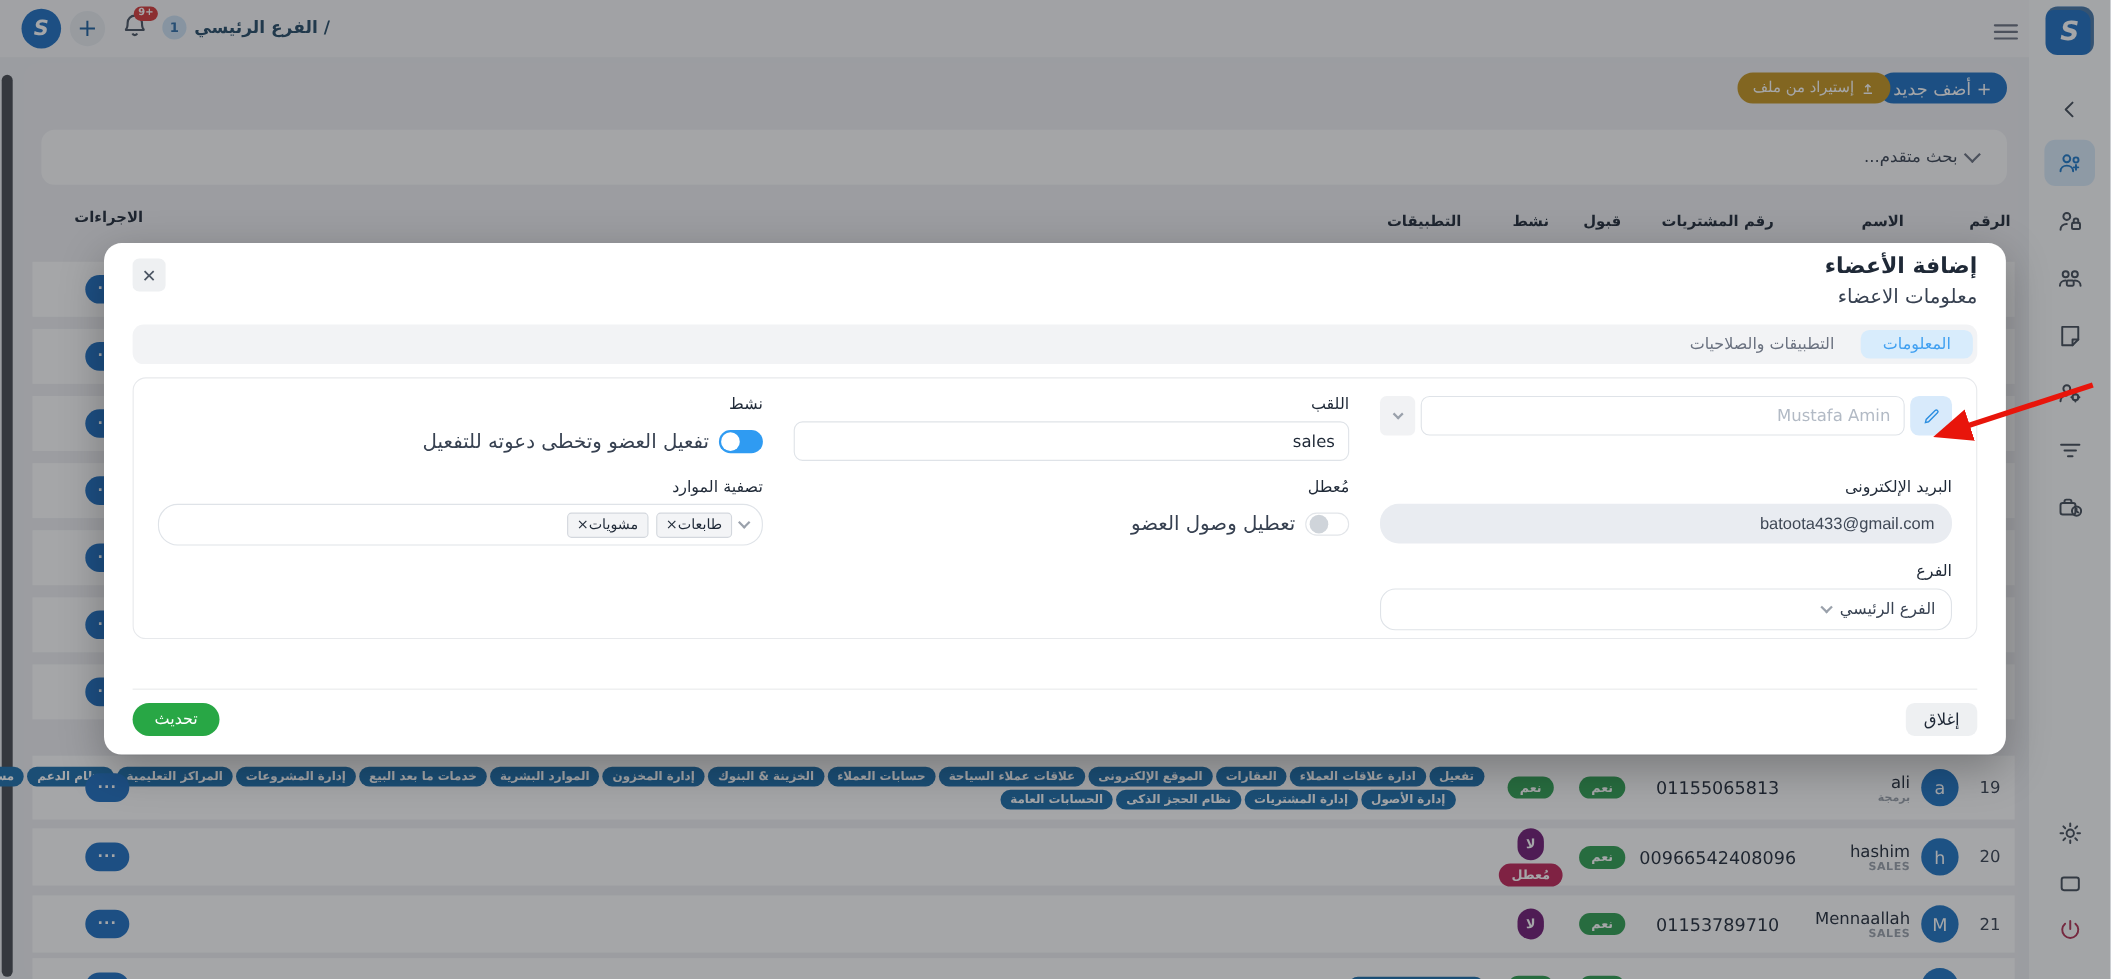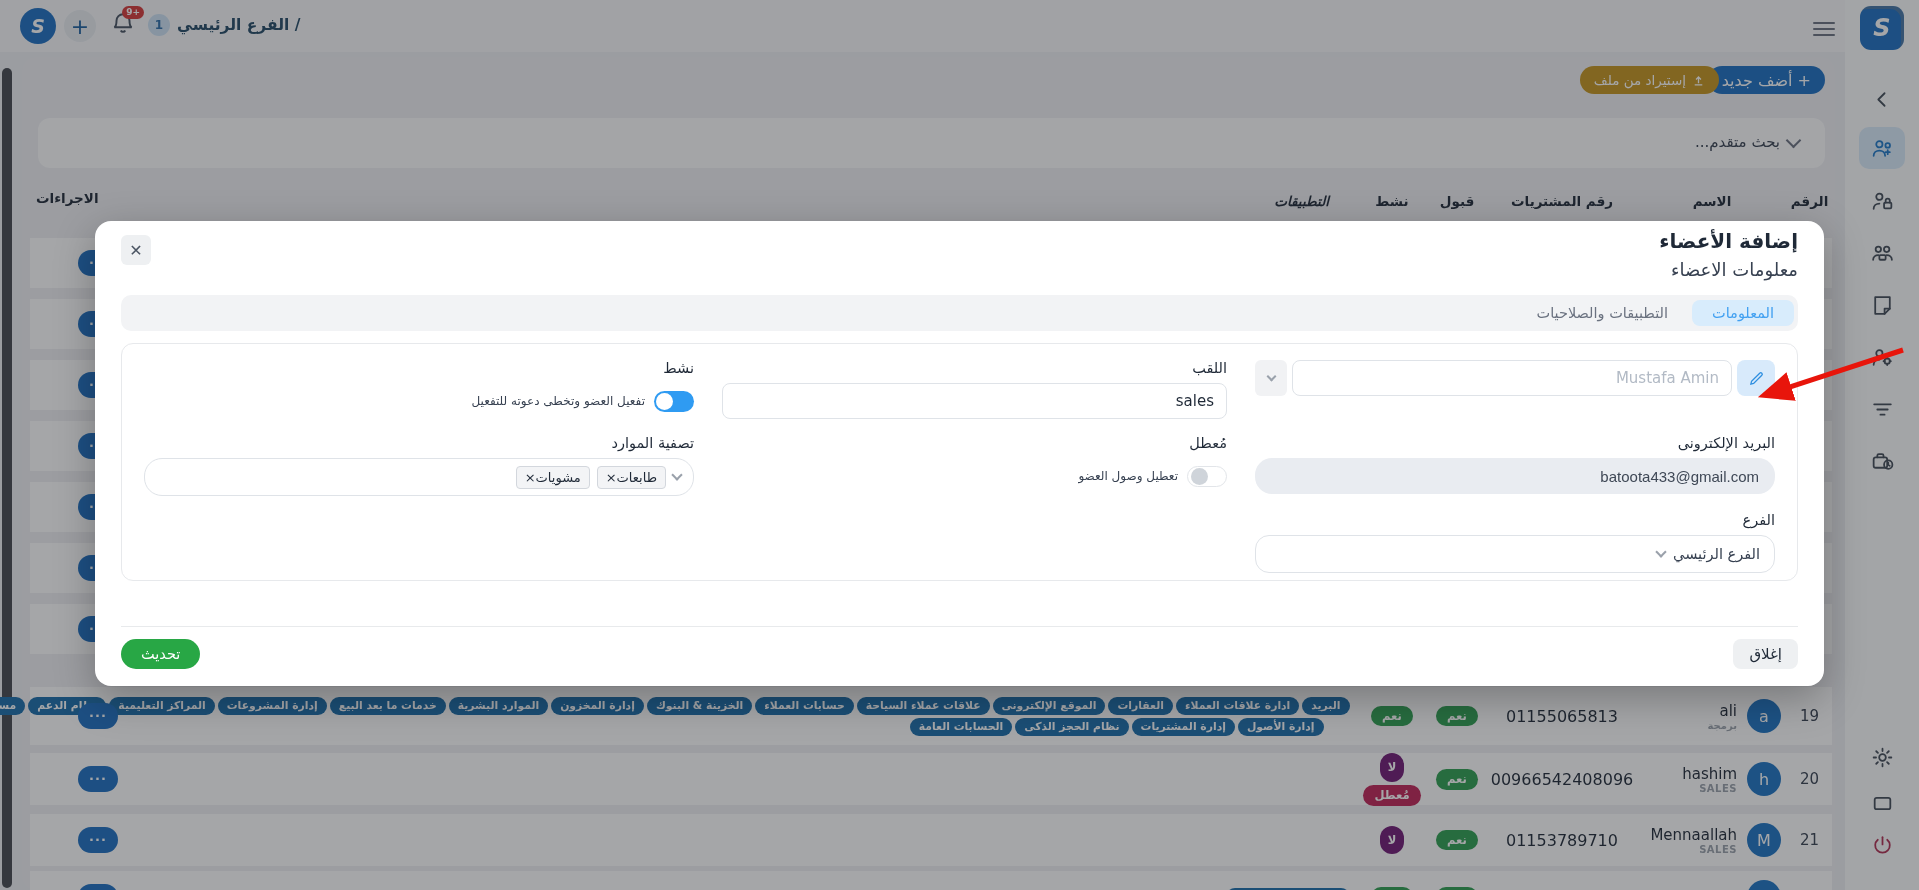--- a/index.html
+++ b/index.html
@@ -47,21 +47,21 @@
   .searchbar { position:absolute; left:38px; right:94px; top:118px; height:50px; background:#fdfdfe; border-radius:12px; z-index:1; }
   .adv-search { position:absolute; right:26px; top:15px; display:flex; align-items:center; gap:8px; color:#374151; font-size:15px; }
   .chev { width:11px; height:11px; border-left:2px solid #6b7280; border-bottom:2px solid #6b7280;
           transform:rotate(-45deg); margin-top:-4px; }
 
   
   .tgrid { display:grid; grid-template-columns:45px 150px 150px 60px 70px 1fr; direction:rtl; align-items:center; }
   .thead { position:absolute; left:30px; width:1802px; top:188px; height:26px; z-index:1; font-size:13.5px;
            font-weight:bold; color:#1f2937; }
   .thead span { text-align:center; }
-  .th-apps { text-align:left !important; padding-left:0; text-align:right !important; padding-left:0; padding-right:0;font-style:italic; }
+  .th-apps { text-align:left !important; padding-left:0; text-align:right !important; padding-left:0; padding-right:0; }
   .th-apps { display:flex; justify-content:flex-start; padding-right:28px; }
   .rows-wrap { position:absolute; left:30px; width:1802px; top:0; height:890px; z-index:1; }
   .row { position:absolute; left:0; width:100%; background:#fff; }
   .dots { position:absolute; left:48px; top:50%; transform:translateY(-50%); width:40px; height:26px; background:#1d6fc1;
           color:#fff; border-radius:999px; display:flex; align-items:center; justify-content:center;
           font-weight:bold; letter-spacing:1px; font-size:13px; line-height:0; padding-bottom:7px; }
   .cell { text-align:center; font-size:15px; color:#333a45; }
   .cell.num { font-size:15px; color:#374151; }
   .namecell { display:flex; align-items:center; justify-content:flex-start; gap:10px; padding-right:6px; }
   .avatar { width:34px; height:34px; border-radius:50%; background:#1d74c4; color:#fff; font-size:16px;
@@ -106,21 +106,21 @@
                 justify-content:center; flex:none; }
   .pencil-btn svg { width:17px; height:17px; stroke:#2e8fe0; fill:none; stroke-width:1.8; }
   .dd-box { width:32px; height:36px; background:#f1f2f4; border-radius:6px; display:flex; align-items:center;
             justify-content:center; flex:none; }
   .dd-box .chev { width:7px; height:7px; border-color:#9aa1ab; }
   .toggle-row { display:flex; align-items:center; gap:9px; height:36px; }
   .tg { width:40px; height:21px; border-radius:11px; position:relative; flex:none; }
   .tg .knob { position:absolute; top:2px; width:17px; height:17px; border-radius:50%; }
   .tg.on { background:#2f9bf2; } .tg.on .knob { left:2px; background:#fff; }
   .tg.off { background:#fff; border:1px solid #e2e5e9; } .tg.off .knob { left:3px; top:1.5px; background:#cfd4da; }
-  .tglabel { font-size:12px; color:#374151; }
+  .tglabel { font-size:18px; color:#374151; }
   .inp-dis { width:100%; height:36px; background:#e9ecf1; border:none; border-radius:17px; font-size:15px;
              color:#3f4856; text-align:right; padding:0 16px; }
   .tagsbox { width:100%; height:38px; border:1px solid #dfe3e8; border-radius:18px; display:flex; align-items:center;
              gap:7px; padding:0 12px; }
   .tagsbox .chev { width:8px; height:8px; border-color:#9aa1ab; }
   .tag { border:1px solid #d3d7dd; background:#f3f4f6; border-radius:4px; font-size:13px; color:#1f2937; padding:3px 8px; }
   .selectbox { width:100%; height:38px; border:1px solid #dfe3e8; border-radius:14px; display:flex; align-items:center;
                gap:8px; padding:0 14px; font-size:14.5px; color:#374151;margin-left:31px; }
   .selectbox .chev { width:8px; height:8px; border-color:#9aa1ab; }
   .m-divider { position:absolute; left:26px; right:26px; top:405px; border-top:1px solid #e8eaec; }
@@ -250,21 +250,21 @@
 </div>
 
 <div class="thead tgrid">
   <span>الرقم</span>
   <span>الاسم</span>
   <span>رقم المشتريات</span>
   <span>قبول</span>
   <span>نشط</span>
   <span class="th-apps">التطبيقات</span>
 </div>
-<div class="abs" style="left:36px; top:190px; z-index:1; font-size:13.5px; font-weight:bold; color:#1f2937;">الاجراءات</div>
+<div class="abs" style="left:68px; top:190px; z-index:1; font-size:13.5px; font-weight:bold; color:#1f2937;">الاجراءات</div>
 
 <div class="rows-wrap">
     <div class="row" style="top: 238px; height: 50px;">
       <div class="dots">...</div>
     </div>
     <div class="row" style="top: 299px; height: 50px;">
       <div class="dots">...</div>
     </div>
     <div class="row" style="top: 360px; height: 50px;">
       <div class="dots">...</div>
@@ -292,21 +292,21 @@
       </div>
       <div class="cell"><span class="phone">01155065813</span></div>
       <div class="cell"><span class="pill pill-green">نعم</span></div>
       <div class="cell">
         <span class="statstack">
           <span class="pill pill-green">نعم</span>
         </span>
       </div>
       <div class="cell appscell">
         <div class="appline">
-          <span class="badge">البريد</span>
+          <span class="badge">تفعيل</span>
           <span class="badge">ادارة علاقات العملاء</span>
           <span class="badge">العقارات</span>
           <span class="badge">الموقع الإلكترونى</span>
           <span class="badge">علاقات عملاء السياحة</span>
           <span class="badge">حسابات العملاء</span>
           <span class="badge">الخزينة &amp; البنوك</span>
           <span class="badge">إدارة المخزون</span>
           <span class="badge">الموارد البشرية</span>
           <span class="badge">خدمات ما بعد البيع</span>
           <span class="badge">إدارة المشروعات</span>

